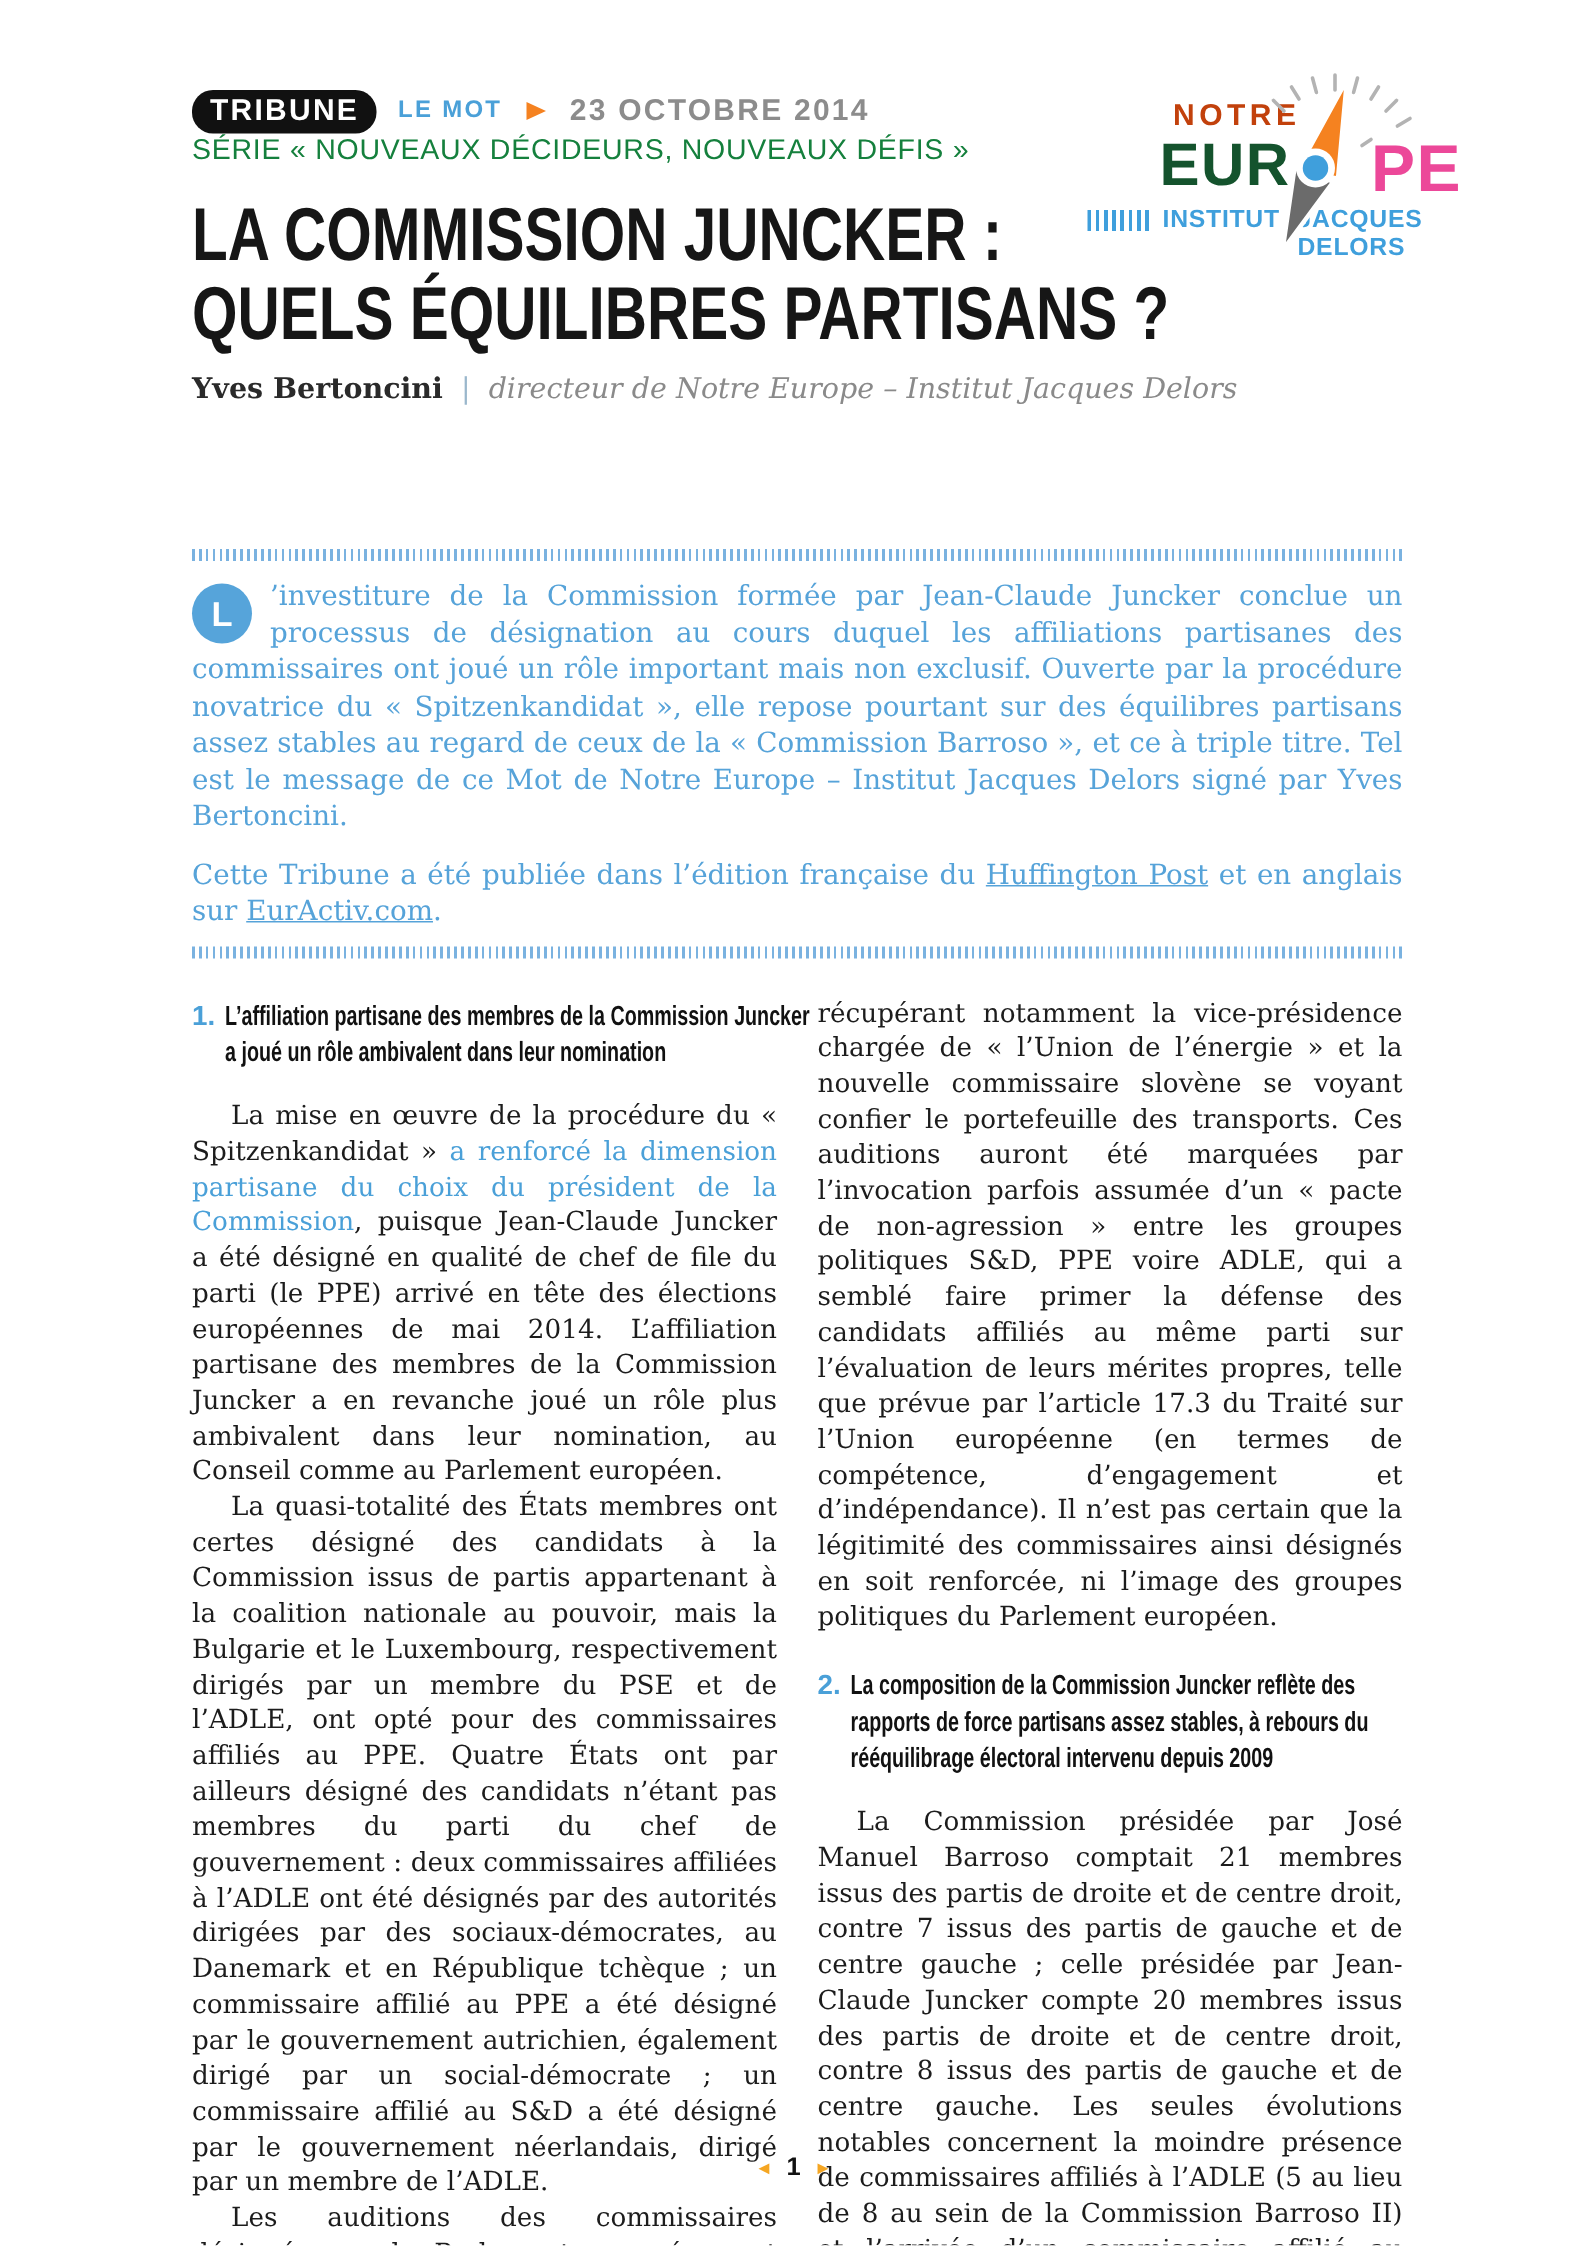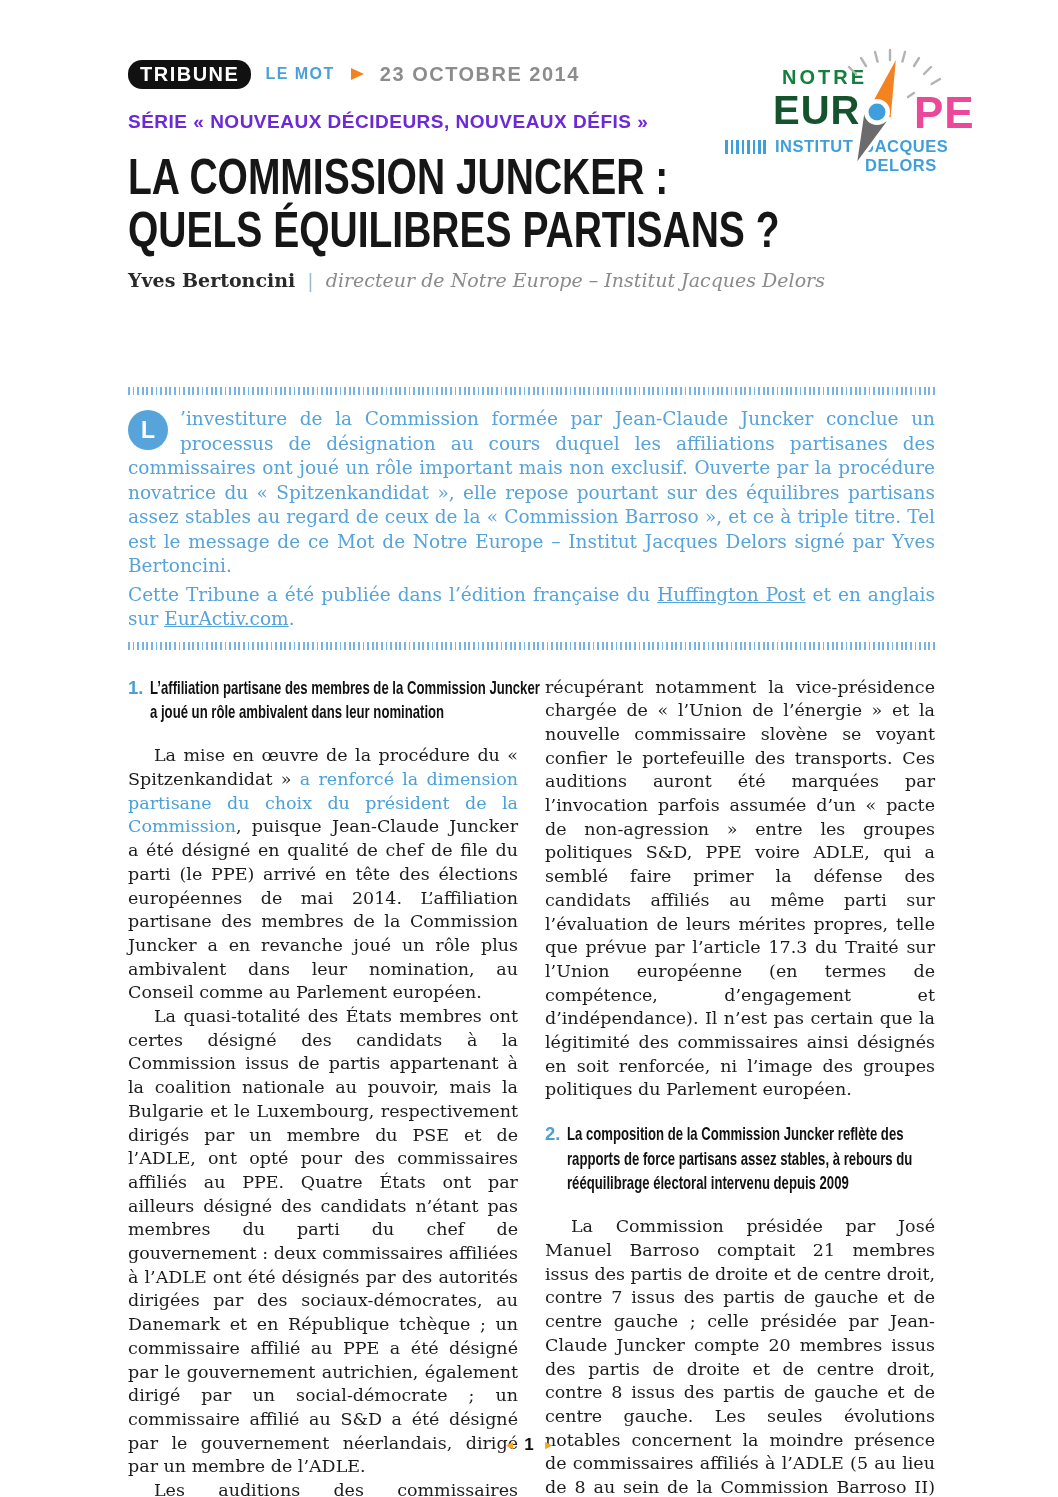--- a/index.html
+++ b/index.html
@@ -16,33 +16,33 @@
   }
   
   .header-row{display:flex;align-items:center;gap:14px;height:32px;
     font-family:"Liberation Sans", sans-serif;font-weight:bold;}
   .tribune-box{background:#111111;color:#ffffff;font-size:20px;letter-spacing:1.5px;
     padding:4px 12px 5px 12px;line-height:1;border-radius:14px;}
   .lemot{color:#4aa0d8;font-size:16px;letter-spacing:1.5px;}
   .date-arrow{width:0;height:0;border-left:13px solid #f58220;
     border-top:6px solid transparent;border-bottom:6px solid transparent;margin:0 2px;}
   .pub-date{color:#8c8c8c;font-size:20px;letter-spacing:1.5px;}
-  .series{margin-top:21px;color:#6d28d9;font-family:"Liberation Sans", sans-serif;
-    font-weight:bold;font-size:19px;letter-spacing:0.5px;}
+  .series{margin-top:0;color:#15803d;font-family:"Liberation Sans", sans-serif;
+    font-weight:normal;font-size:19px;letter-spacing:0.5px;}
   
   .title{margin:18px 0 0 0;font-family:"Liberation Sans", sans-serif;font-weight:bold;
     color:#161616;font-size:50px;line-height:1.06;white-space:nowrap;
     transform:scaleX(0.78);transform-origin:left top;}
   .author{margin-top:12px;font-size:19px;}
   .author-name{font-weight:bold;color:#2a2a2a;}
   .author-sep{color:#9ab7cc;margin:0 6px;font-weight:normal;}
   .author-role{font-style:italic;color:#8a8a8a;}
   
   .logo{position:absolute;left:718px;top:46px;width:290px;height:135px;}
-  .logo-notre{position:absolute;left:64px;top:20px;color:#15803d;
+  .logo-notre{position:absolute;left:64px;top:20px;color:#c2410c;
     font-family:"Liberation Sans", sans-serif;font-weight:bold;font-size:20px;letter-spacing:3px;}
   .logo-eur{position:absolute;left:55px;top:42px;color:#14532d;
     font-family:"Liberation Sans", sans-serif;font-weight:bold;font-size:40px;letter-spacing:1px;}
   .logo-pe{position:absolute;left:196px;top:42px;color:#ec4899;
     font-family:"Liberation Sans", sans-serif;font-weight:bold;font-size:44px;letter-spacing:1px;}
   .logo-row3{position:absolute;left:7px;top:91px;display:flex;align-items:center;text-align:right;}
   .logo-ticks{width:42px;height:14px;margin-right:8px;
     background:repeating-linear-gradient(90deg,#3f9fdc 0 2.5px,transparent 2.5px 5.5px);}
   .logo-institut{color:#3f9fdc;font-family:"Liberation Sans", sans-serif;font-weight:bold;
     font-size:16.5px;letter-spacing:0.5px;}
@@ -51,21 +51,21 @@
   .logo-svg{position:absolute;left:0;top:0;width:290px;height:135px;z-index:3;}
   
   .intro{margin-top:96px;}
   .tickline{height:8px;
     background:repeating-linear-gradient(90deg,#7ab2e0 0 1.8px,transparent 1.8px 4.6px);}
   .intro-body{margin:12px 0 10px 0;color:#56a3d9;font-size:18.5px;line-height:24.5px;
     text-align:justify;}
   .dropcap{float:left;width:40px;height:40px;border-radius:50%;background:#56a4da;
     color:#ffffff;font-family:"Liberation Sans", sans-serif;font-weight:bold;font-size:23px;
     display:flex;align-items:center;justify-content:center;margin:3px 12px 2px 0;}
-  .intro-line2{margin-top:4px;}
+  .intro-line2{margin-top:14px;}
   .intro-link{color:#56a3d9;text-decoration:underline;cursor:pointer;}
   
   .columns{display:flex;gap:27px;margin-top:26px;}
   .col{width:390px;flex:none;}
   .sec-heading{display:flex;gap:7px;margin:0 0 20px 0;
     font-family:"Liberation Sans", sans-serif;font-weight:bold;font-size:18.5px;line-height:1.32;}
   .sec-heading.second{margin-top:20px;}
   .sec-num{color:#4aa0d8;flex:none;}
   .sec-text{color:#111111;width:141%;flex:none;
     transform:scaleX(0.71);transform-origin:left top;}

